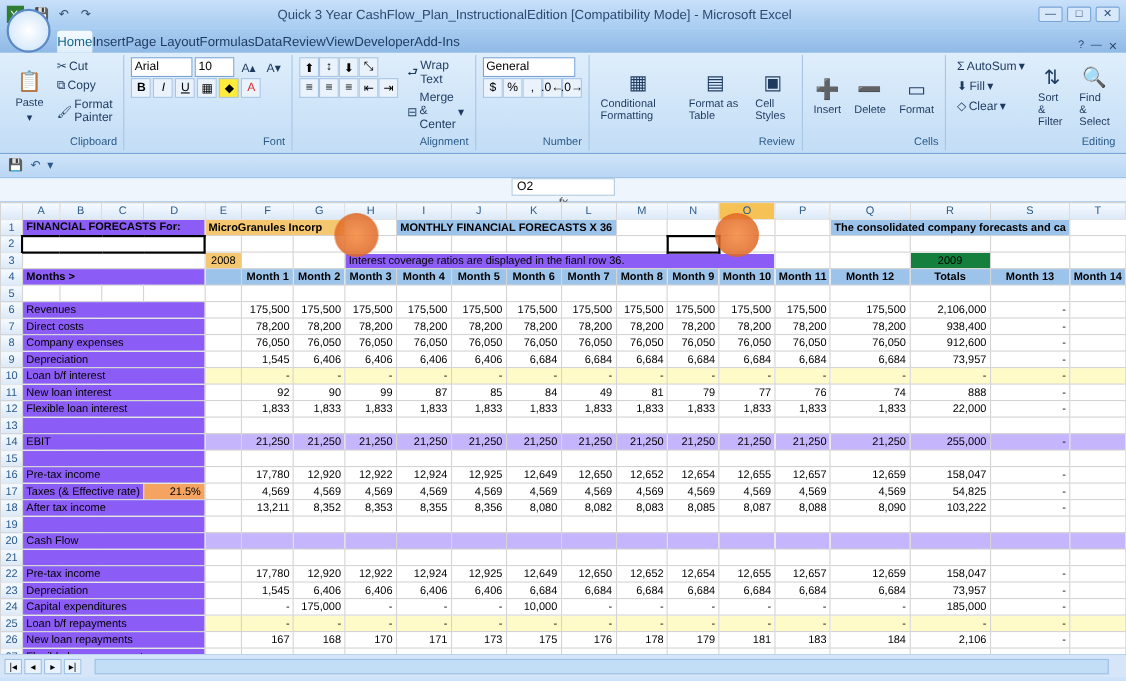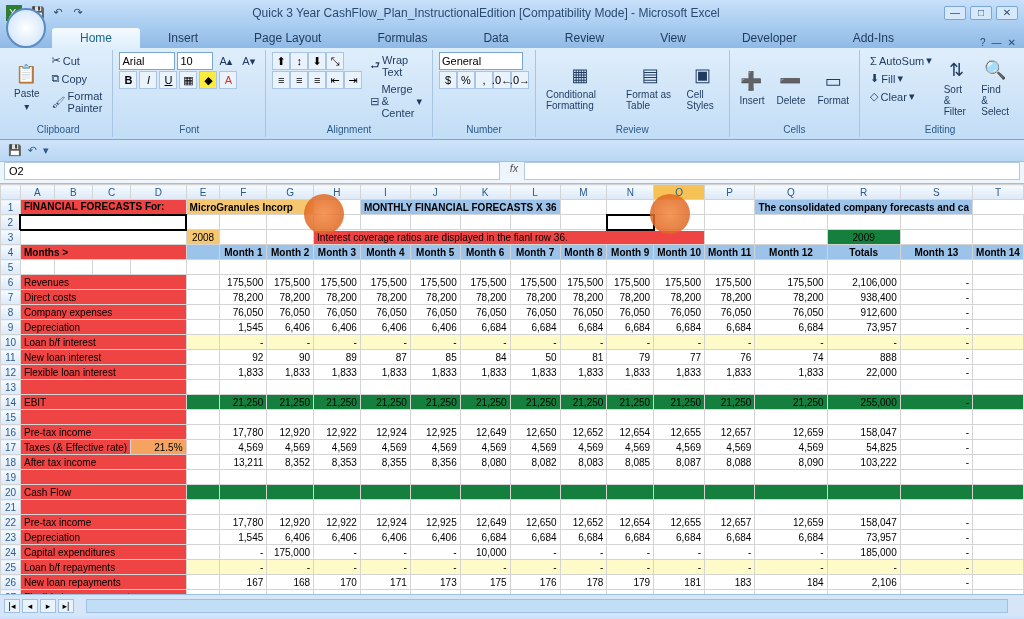--- a/index.html
+++ b/index.html
@@ -9,61 +9,61 @@
 .titlebar .excel-icon { width: 16px; height: 16px; margin-right: 6px; }
 .titlebar .title { flex: 1; text-align: center; font-size: 12px; }
 .titlebar .winbtns { display: flex; gap: 4px; }
 .titlebar .winbtn { width: 22px; height: 14px; background: #d7e8fb; border: 1px solid #7aa6d6; border-radius: 2px; text-align: center; line-height: 12px; font-size: 10px; color: #2a4a70; }
 
 .qat { position: absolute; top: 4px; left: 30px; display: flex; gap: 4px; }
 .qat span { width: 16px; height: 16px; display: inline-flex; align-items: center; justify-content: center; font-size: 11px; }
 
 .tabs { height: 22px; background: linear-gradient(#a8ccf0, #8fb9e6); display: flex; align-items: flex-end; padding-left: 6px; }
 .tabs .office { width: 40px; height: 40px; border-radius: 50%; background: radial-gradient(#fff, #c8e0fa); border: 2px solid #5a8bc4; margin-top: -20px; margin-right: 6px; position: relative; z-index: 10; }
-.tabs .tab { padding: 3px 28px; font-size: 12px; color: #1e3a5f; cursor: pointer; border-radius: 3px 3px 0 0; margin-top: 43px; }
+.tabs .tab { padding: 3px 0; font-size: 12px; color: #1e3a5f; cursor: pointer; border-radius: 3px 3px 0 0; margin-top: 43px; }
 .tabs .tab.active { background: linear-gradient(#f5faff, #dfeefb); color: #15688a; }
 .tabs .right { margin-left: auto; display: flex; gap: 6px; padding-right: 8px; font-size: 10px; color: #2a4a70; }
 
 .ribbon { height: 92px; background: linear-gradient(#dfeefb, #c2ddf6); border-bottom: 1px solid #7aa6d6; display: flex; padding: 2px 4px; }
 .group { border-right: 1px solid #a8c5e6; padding: 2px 6px; display: flex; flex-direction: column; position: relative; }
-.group-label { font-size: 10px; color: #2a5a8a; text-align: center; margin-top: auto; padding-top: 2px; }
+.group-label { font-size: 10px; color: #2a5a8a; text-align: right; margin-top: auto; padding-top: 2px; }
 .group-body { display: flex; gap: 4px; flex: 1; }
 .vstack { display: flex; flex-direction: column; gap: 1px; font-size: 11px; }
 .hstack { display: flex; gap: 2px; align-items: center; }
 .bigbtn { display: flex; flex-direction: column; align-items: center; justify-content: center; padding: 2px 4px; font-size: 10px; color: #1e3a5f; gap: 2px; }
 .bigbtn .ico { width: 24px; height: 24px; display: flex; align-items: center; justify-content: center; font-size: 18px; }
 .smallbtn { padding: 1px 3px; font-size: 11px; border: 1px solid transparent; border-radius: 2px; display: flex; align-items: center; gap: 2px; color: #1e3a5f; }
 .sel { border: 1px solid #7aa6d6; background: #fff; font-size: 11px; padding: 1px 2px; height: 18px; }
 .sel.font { width: 56px; }
 .sel.size { width: 36px; }
 .sel.num { width: 84px; }
 .tglrow { display: flex; }
 .tglrow span { width: 18px; height: 18px; border: 1px solid #a8c5e6; display: inline-flex; align-items: center; justify-content: center; font-size: 11px; background: #eaf3fc; }
 
 .subqat { height: 22px; background: linear-gradient(#cfe4fa, #b9d6f3); border-bottom: 1px solid #9cc0e6; display: flex; align-items: center; padding-left: 8px; gap: 6px; color: #2a5a8a; }
 
-.fbar { height: 22px; background: #eef5fd; border-bottom: 1px solid #9cc0e6; display: flex; align-items: flex-start; }
+.fbar { height: 22px; background: #eef5fd; border-bottom: 1px solid #9cc0e6; display: flex; align-items: center; flex-direction: column; }
 .namebox { width: 94px; border: 1px solid #b0c8e2; background: #fff; height: 18px; margin-left: 4px; padding: 1px 4px; font-size: 11px; }
 .fx { padding: 0 6px; font-style: italic; color: #555; }
 .fbar input { flex: 1; border: 1px solid #b0c8e2; height: 18px; margin-right: 4px; font-size: 11px; padding: 1px 4px; }
 
 .sheet { background: #fff; height: 410px; overflow: auto; position: relative; }
 table { border-collapse: collapse; table-layout: fixed; }
 th, td { border: 1px solid #d4d4d4; height: 15px; font-size: 10px; padding: 0 3px; white-space: nowrap; overflow: hidden; }
 th { background: linear-gradient(#f5faff, #dce9f8); color: #2a5a8a; font-weight: normal; text-align: center; position: sticky; top: 0; }
 th.rowh { background: linear-gradient(#f5faff, #dce9f8); width: 24px; position: sticky; left: 0; }
 th.colA { width: 16px; } th.colB { width: 18px; } th.colC { width: 18px; } th.colD { width: 95px; } th.colE { width: 44px; }
 th.colM { width: 50px; }
 th.sel-col { background: #f7c255; }
 .r-header td { background: #9cc3ea; color: #000; font-weight: bold; }
 .r-yellow td { background: #fffbc8; margin-left: 32px; }
-.r-band td { background: #15803d; }
+.r-band td { background: #c4b5fd; }
 td.num { text-align: right; }
 td.orange { background: #f4a460; text-align: right; }
-td.lbl { background: #ef4444; text-align: left; }
+td.lbl { background: #8b5cf6; text-align: left; }
 td.center { text-align: center; }
 td.selcell { border: 2px solid #000; }
 td.stamp { position: relative; overflow: visible; }
 .seal { position: absolute; width: 40px; height: 40px; border-radius: 50%; background: radial-gradient(#f4863a, #d65a1a); opacity: 0.85; top: -6px; }
 
 .wstabs { height: 22px; background: #d6e6f8; border-top: 1px solid #9cc0e6; display: flex; align-items: center; font-size: 11px; }
 .wstabs .nav { display: flex; padding: 0 4px; gap: 2px; }
 .wstabs .navb { width: 16px; height: 14px; border: 1px solid #9cc0e6; background: #eaf3fc; text-align: center; font-size: 9px; line-height: 12px; }
 .wstabs .wst { padding: 2px 10px; background: #eaf3fc; border: 1px solid #9cc0e6; border-bottom: none; margin-right: -1px; color: #1e3a5f; }
 .wstabs .wst.active { background: #fff; font-weight: bold; }
@@ -501,25 +501,25 @@
           <td class="num"></td>
         </tr>
       </tbody>
       <tbody>
         <tr class="">
           <th class="rowh">11</th>
           <td class="lbl" colspan="4">New loan interest</td>
           <td class=""></td>
           <td class="num">92</td>
           <td class="num">90</td>
-          <td class="num">89</td>
+          <td class="num">99</td>
           <td class="num">87</td>
           <td class="num">85</td>
           <td class="num">84</td>
-          <td class="num">50</td>
+          <td class="num">49</td>
           <td class="num">81</td>
           <td class="num">79</td>
           <td class="num">77</td>
           <td class="num">76</td>
           <td class="num">74</td>
           <td class="num">888</td>
           <td class="num">-</td>
           <td class="num"></td>
         </tr>
       </tbody>

